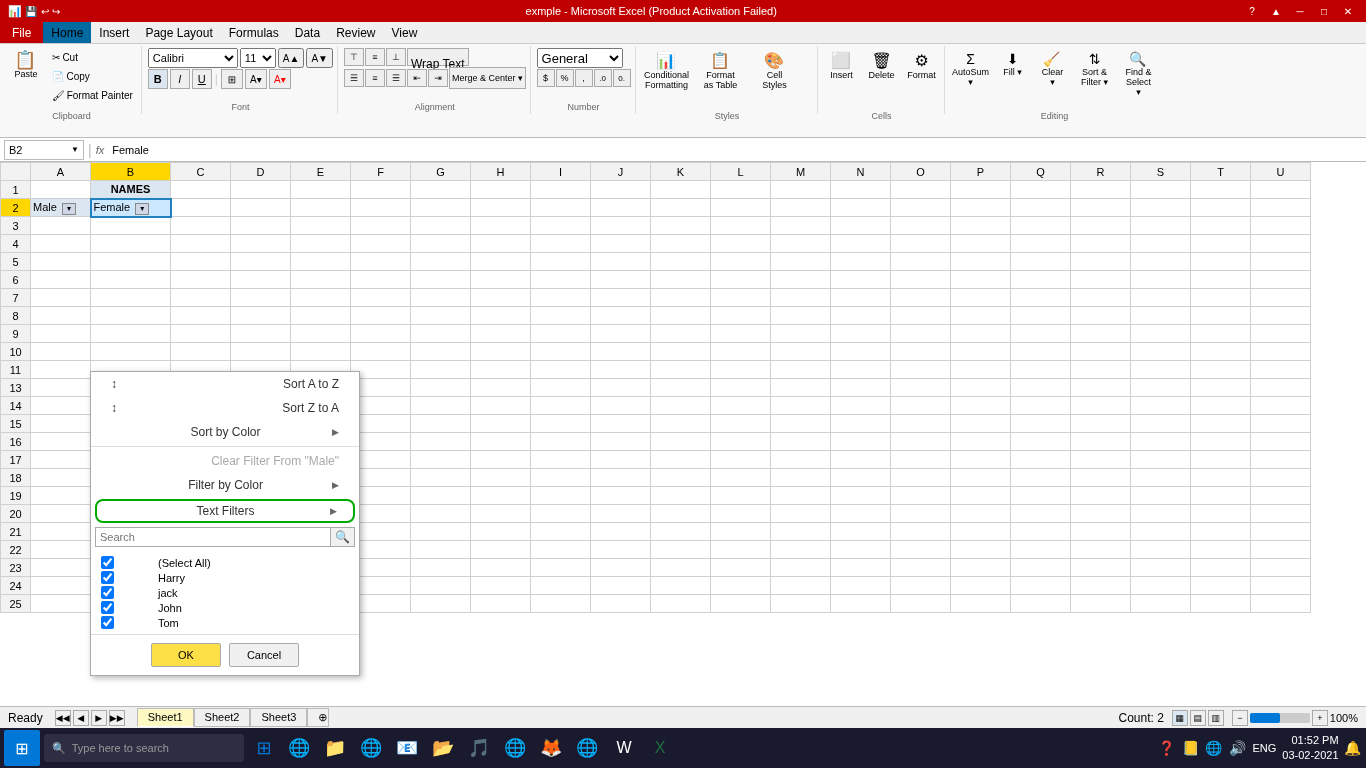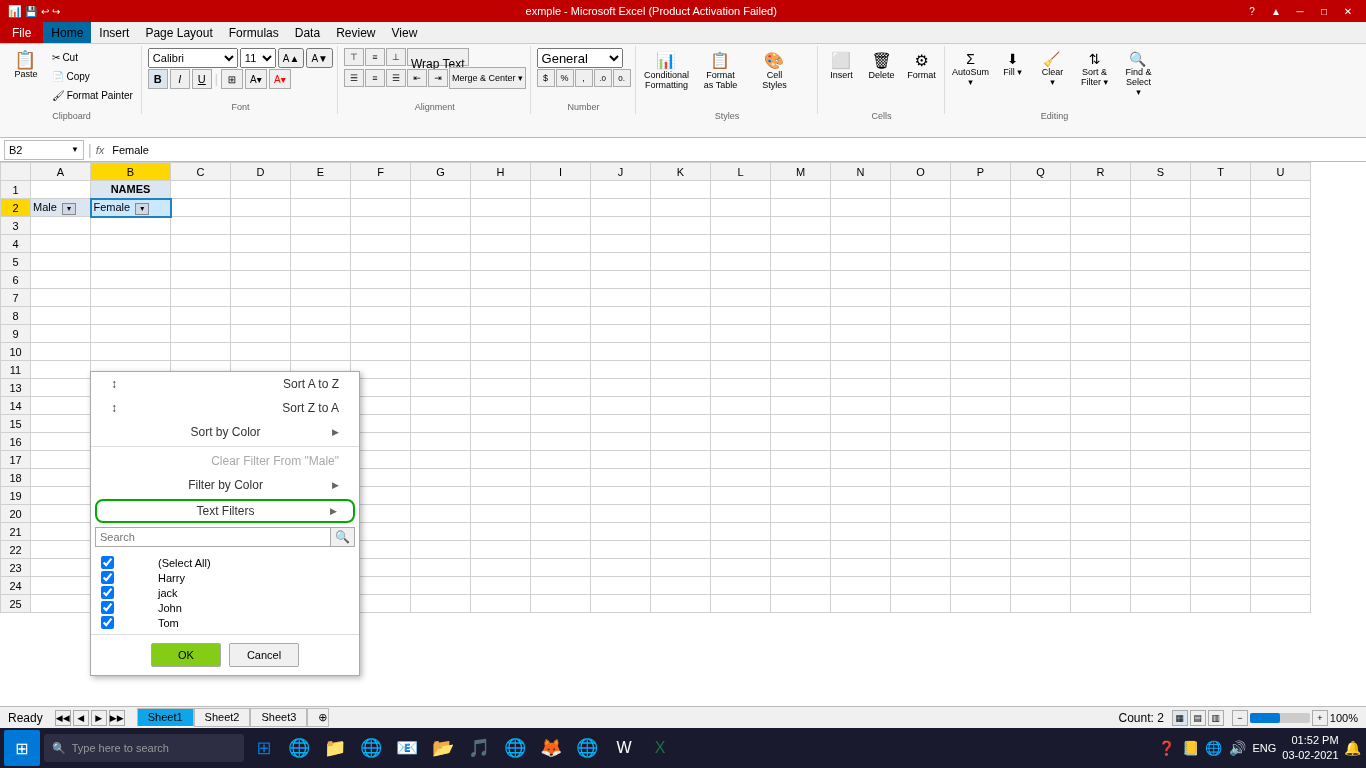--- a/index.html
+++ b/index.html
@@ -240,29 +240,29 @@
     }
     .dialog-btn {
       width: 70px;
       height: 24px;
       border: 1px solid #aaa;
       background: #f0f0f0;
       cursor: pointer;
       font-size: 11px;
       border-radius: 2px;
     }
-    .dialog-btn.primary { background: #84cc16; }
+    .dialog-btn.primary { background: #fde047; }
     .sheet-tab {
       padding: 2px 10px;
       border: 1px solid #bbb;
       background: #f0f0f0;
       cursor: pointer;
       font-size: 11px;
     }
-    .sheet-tab.active { background: #0ea5e9; border-bottom: 1px solid white; }
+    .sheet-tab.active { background: #fef9c3; border-bottom: 1px solid white; }
 
     
     .taskbar {
       height: 40px;
       background: #1a1a2e;
       display: flex;
       align-items: center;
       padding: 0 4px;
       gap: 4px;
     }

